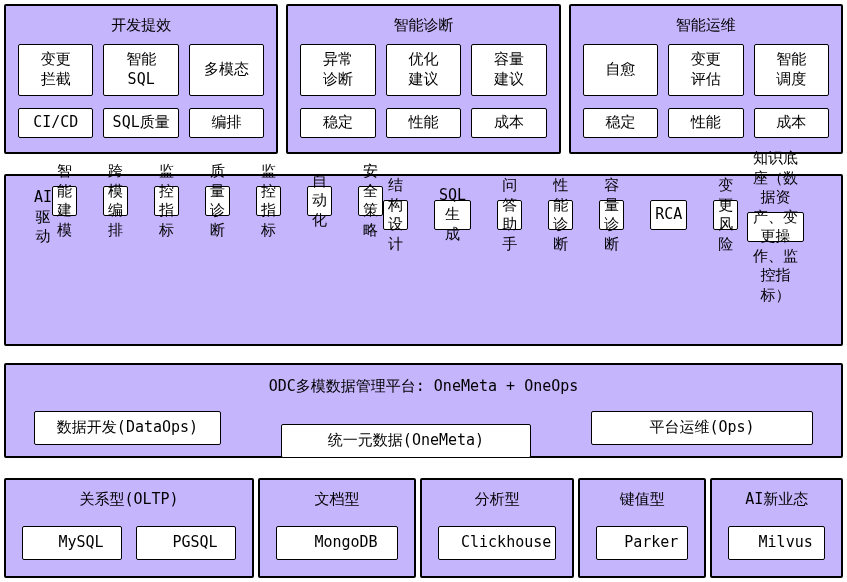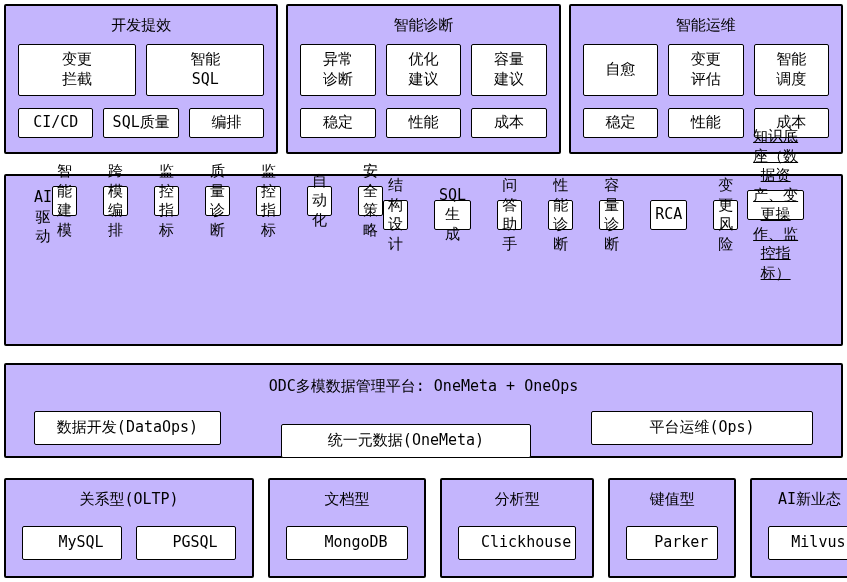--- a/index.html
+++ b/index.html
@@ -43,31 +43,31 @@
   .top-panel{flex:1;display:flex;flex-direction:column;padding:6px 12px 10px 12px;}
   .boxes-row{display:flex;gap:10px;}
   .top-panel .row1 .box{flex:1;height:52px;}
   .top-panel .row2{margin-top:12px;}
   .top-panel .row2 .box{flex:1;height:30px;}
   
   .ai-panel{margin-top:20px;height:172px;padding:8px 28px 10px 28px;display:flex;flex-direction:row;}
   .ai-row{gap:26px;margin-top:2px;}
   .ai-row + .ai-row{margin-top:16px;}
   .ai-row .box{flex:1;height:30px;}
-  .kb-row{margin-top:6px;display:flex;justify-content:center;text-decoration:underline;}
+  .kb-row{margin-top:28px;display:flex;justify-content:center;}
   .kb-box{width:76%;height:30px;}
   
   .platform-panel{margin-top:17px;height:95px;padding:8px 28px;}
   .platform-boxes{display:flex;justify-content:space-between;align-items:flex-start;margin-top:6px;}
   .platform-boxes .box{height:34px;}
   .pbox-left{width:187px;}
   .pbox-center{width:250px;margin-top:13px;}
   .pbox-right{width:222px;}
   
-  .db-row{margin-top:20px;display:flex;gap:14px;height:100px;}
+  .db-row{margin-top:20px;display:flex;gap:4px;height:100px;}
   .db-panel{display:flex;flex-direction:column;padding:6px 10px;}
   .db-panel.w1{flex:0 0 250px;}
   .db-panel.w2{flex:0 0 158px;}
   .db-panel.w3{flex:0 0 140px;}
   .db-panel.w4{flex:0 0 128px;}
   .db-panel.w5{flex:1;}
   .db-boxes{display:flex;gap:14px;justify-content:center;margin-top:8px;padding:0 6px;}
   .db-boxes .box{flex:1;height:34px;padding-left:22px;}
 </style>
 </head>
@@ -77,20 +77,21 @@
 
   <div class="top-row">
 
     <div class="panel top-panel">
       <div class="panel-title">开发提效</div>
       <div class="boxes-row row1">
         <div class="box">变更
 拦截</div>
         <div class="box">智能
 SQL</div>
+        <div class="box">多模态</div>
       </div>
       <div class="boxes-row row2">
         <div class="box">CI/CD</div>
         <div class="box">SQL质量</div>
         <div class="box">编排</div>
       </div>
     </div>
 
     <div class="panel top-panel">
       <div class="panel-title">智能诊断</div>

